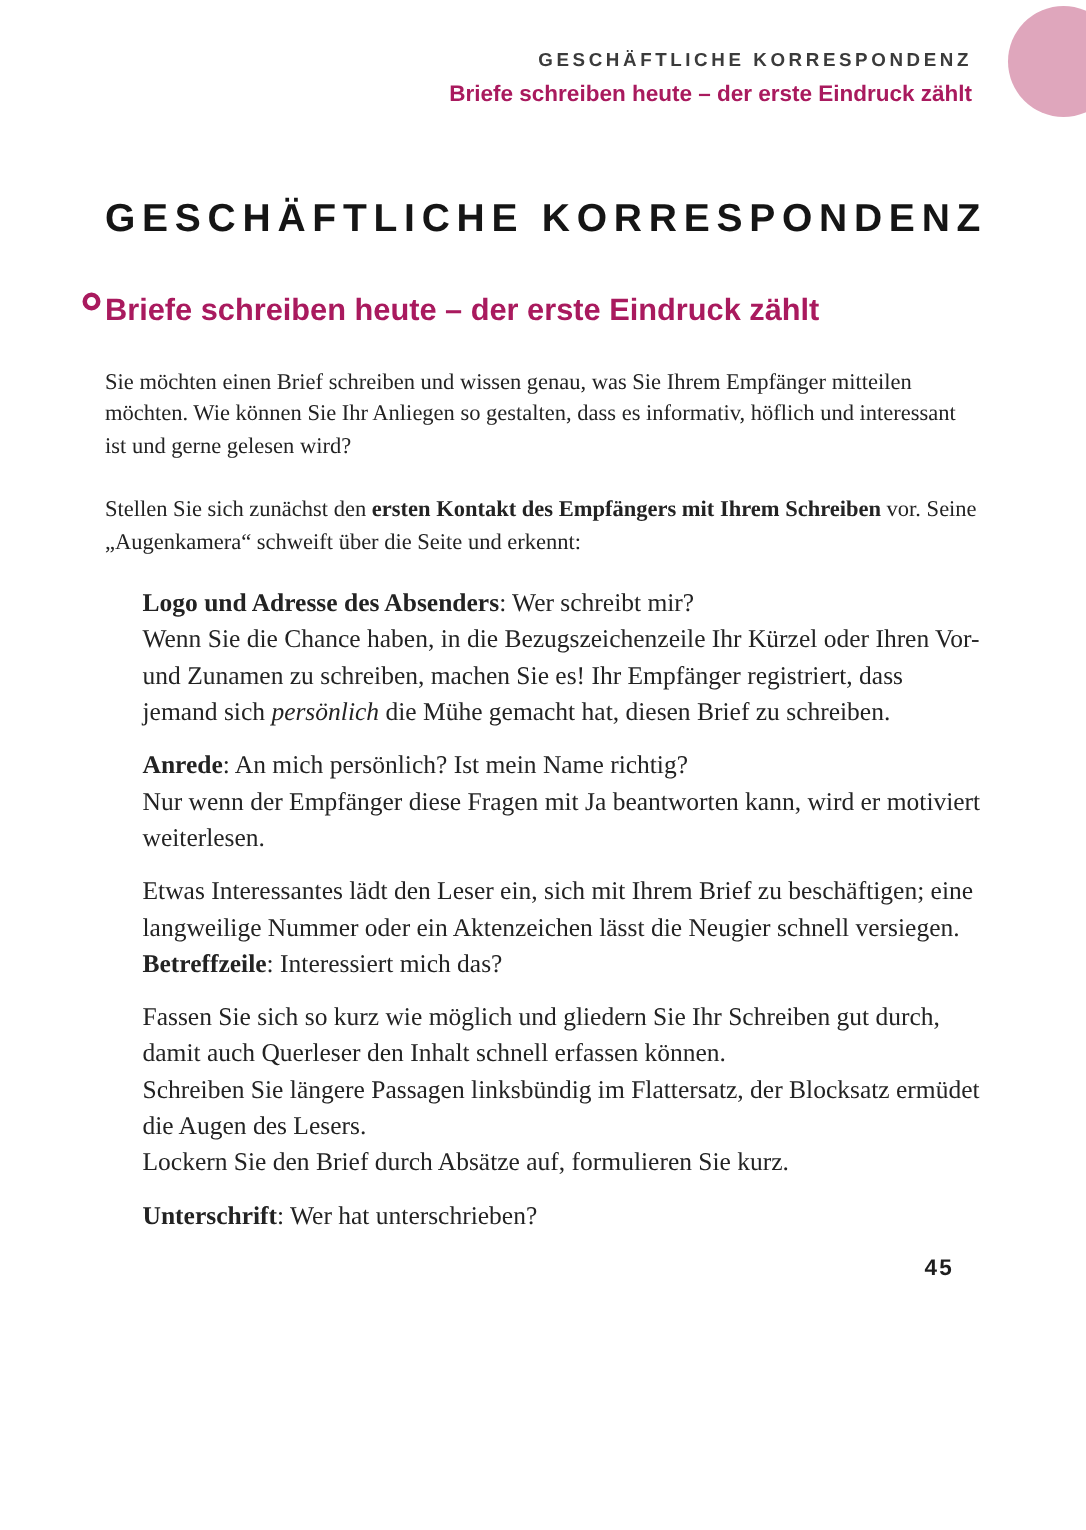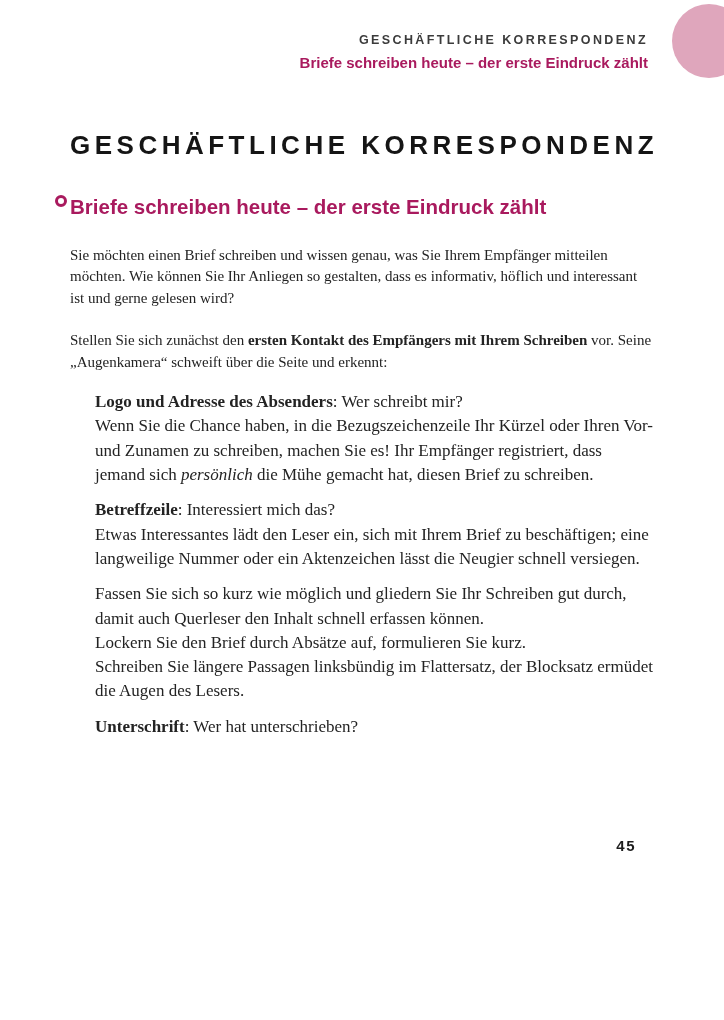--- a/index.html
+++ b/index.html
@@ -91,27 +91,31 @@
         <p><span>Sie möchten einen Brief schreiben und wissen genau, was Sie Ihrem Empfänger mitteilen möchten. Wie können Sie Ihr Anliegen so gestalten, dass es informativ, höflich und interessant ist und gerne gelesen wird?</span></p>
         <p><span>Stellen Sie sich zunächst den </span><strong>ersten Kontakt des Empfängers mit Ihrem Schreiben</strong><span> vor. Seine „Augenkamera“ schweift über die Seite und erkennt:</span></p>
       </div>
 
     <div class="items" id="items">
         <div class="item">
           <p><strong>Logo und Adresse des Absenders</strong><span>: Wer schreibt mir?</span></p>
           <p><span>Wenn Sie die Chance haben, in die Bezugszeichenzeile Ihr Kürzel oder Ihren Vor- und Zunamen zu schreiben, machen Sie es! Ihr Empfänger registriert, dass jemand sich </span><em>persönlich</em><span> die Mühe gemacht hat, diesen Brief zu schreiben.</span></p>
         </div>
         <div class="item">
+          <p><strong>Anrede</strong><span>: An mich persönlich? Ist mein Name richtig?</span></p>
+          <p><span>Nur wenn der Empfänger diese Fragen mit Ja beantworten kann, wird er motiviert weiterlesen.</span></p>
+        </div>
+        <div class="item">
+          <p><span>Etwas Interessantes lädt den Leser ein, sich mit Ihrem Brief zu beschäftigen; eine langweilige Nummer oder ein Aktenzeichen lässt die Neugier schnell versiegen.</span></p>
           <p><strong>Betreffzeile</strong><span>: Interessiert mich das?</span></p>
-          <p><span>Etwas Interessantes lädt den Leser ein, sich mit Ihrem Brief zu beschäftigen; eine langweilige Nummer oder ein Aktenzeichen lässt die Neugier schnell versiegen.</span></p>
         </div>
         <div class="item">
           <p><span>Fassen Sie sich so kurz wie möglich und gliedern Sie Ihr Schreiben gut durch, damit auch Querleser den Inhalt schnell erfassen können.</span></p>
+          <p><span>Schreiben Sie längere Passagen linksbündig im Flattersatz, der Blocksatz ermüdet die Augen des Lesers.</span></p>
           <p><span>Lockern Sie den Brief durch Absätze auf, formulieren Sie kurz.</span></p>
-          <p><span>Schreiben Sie längere Passagen linksbündig im Flattersatz, der Blocksatz ermüdet die Augen des Lesers.</span></p>
         </div>
         <div class="item">
           <p><strong>Unterschrift</strong><span>: Wer hat unterschrieben?</span></p>
         </div>
       </div>
   </main>
 
   <footer>
     <div class="page-number">45</div>
   </footer>

